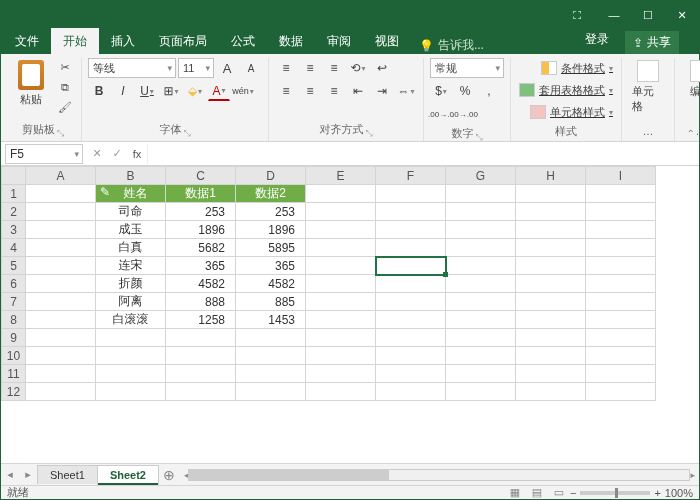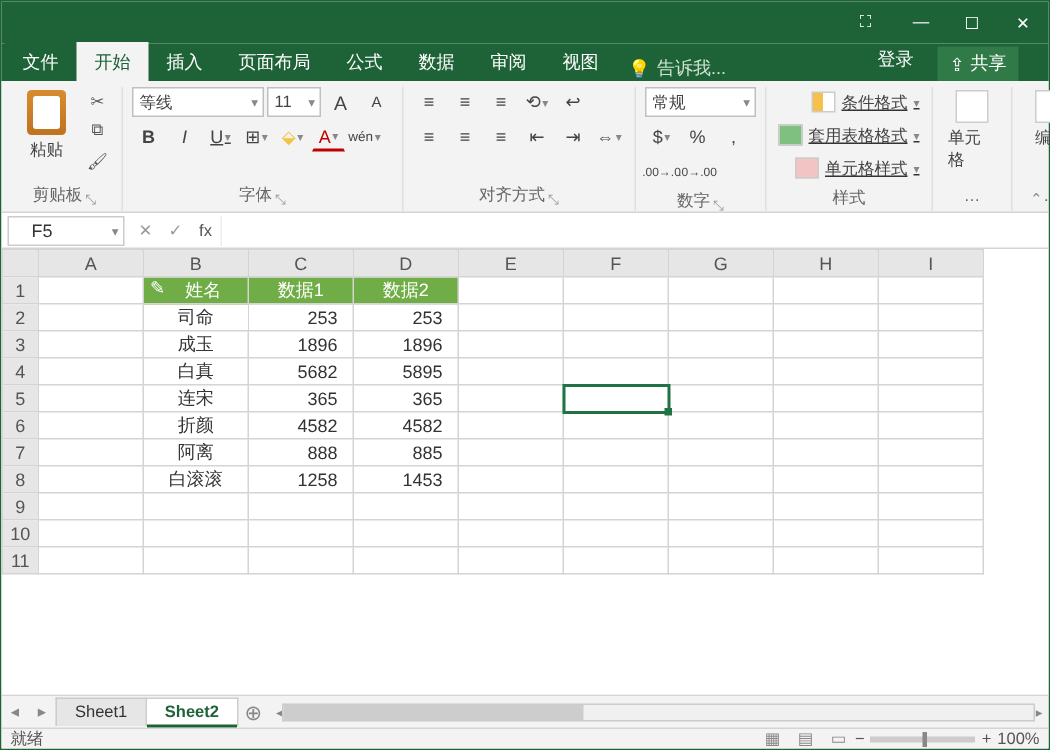--- a/index.html
+++ b/index.html
@@ -33,21 +33,21 @@
 .btnrow{display:flex;gap:2px}
 .iconbtn{width:22px;height:20px;display:flex;align-items:center;justify-content:center;font-size:12px;color:#444;border:1px solid transparent}
 .iconbtn.dd::after{content:"▾";font-size:8px;margin-left:1px;color:#888}
 .style-item{display:flex;align-items:center;gap:4px;height:20px;font-size:11px;color:#444;padding:0 2px;white-space:nowrap}
 .style-icon{width:16px;height:14px;background:#fff;border:1px solid #ccc;position:relative}
 .style-icon.cf{background:linear-gradient(90deg,#f7c04a 50%,#fff 50%)}
 .style-icon.tb{background:#7fbf7f}
 .style-icon.cl{background:#f2c4c4}
 .collapse{position:absolute;right:4px;bottom:2px;font-size:10px;color:#888}
 .namebox-row{height:24px;border-bottom:1px solid #d4d4d4;display:flex;align-items:center;background:#fff}
-.namebox{width:78px;height:20px;border:1px solid #ccc;margin:0 4px;padding:0 15px;display:flex;align-items:center;font-size:12px;position:relative}
+.namebox{width:78px;height:20px;border:1px solid #ccc;margin:0 4px;padding:0 4px;display:flex;align-items:center;font-size:12px;position:relative}
 .namebox::after{content:"▾";position:absolute;right:3px;font-size:9px;color:#888}
 .fxbtn{width:20px;text-align:center;color:#999;font-size:11px}
 .fxbtn.fx{color:#555}
 .formula{flex:1;height:20px;border-left:1px solid #eee;padding-left:6px}
 .sheet-area{flex:1;display:flex;overflow:hidden;background:#fff;position:relative}
 .grid{flex:1;overflow:auto;position:relative}
 table{border-collapse:collapse;table-layout:fixed}
 th,td{border:1px solid #d4d4d4;height:18px;font-size:12px;padding:0 4px;text-align:center;background:#fff}
 th{background:#e6e6e6;color:#555;font-weight:normal;position:relative}
 th.corner{width:24px;background:#e6e6e6}
@@ -404,20 +404,32 @@
               <td></td>
               <td></td>
               <td></td>
               <td></td>
               <td></td>
               <td></td>
               <td></td>
               <td></td>
               <td></td>
             </tr>
+        <tr>
+              <th class="rowhdr">12</th>
+              <td></td>
+              <td></td>
+              <td></td>
+              <td></td>
+              <td></td>
+              <td></td>
+              <td></td>
+              <td></td>
+              <td></td>
+            </tr>
       </tbody>
         </table>
     </div>
   </div>
 
   <div class="sheettabs">
     <div class="navarrow">◂</div>
     <div class="navarrow">▸</div>
     <div class="sheettab">Sheet1</div>
     <div class="sheettab active">Sheet2</div>

